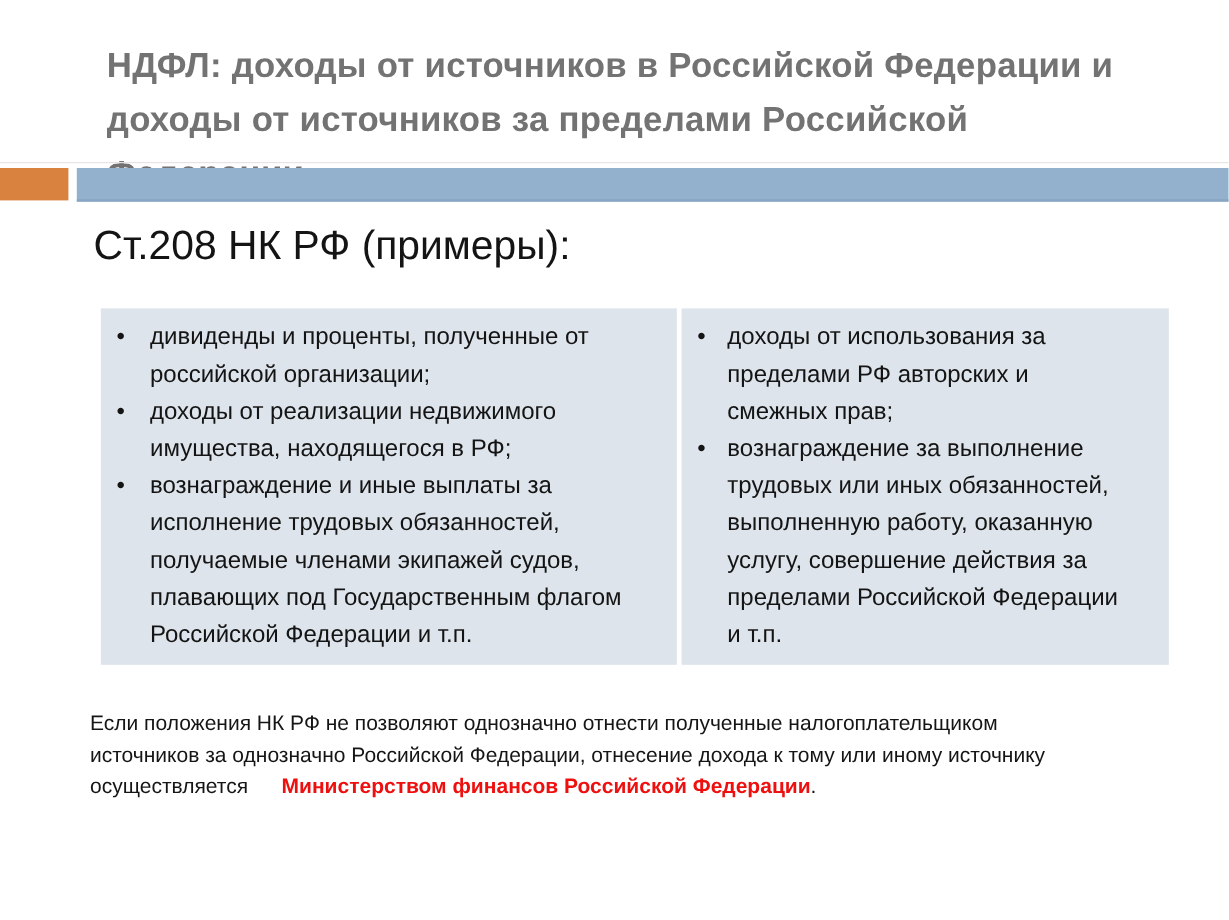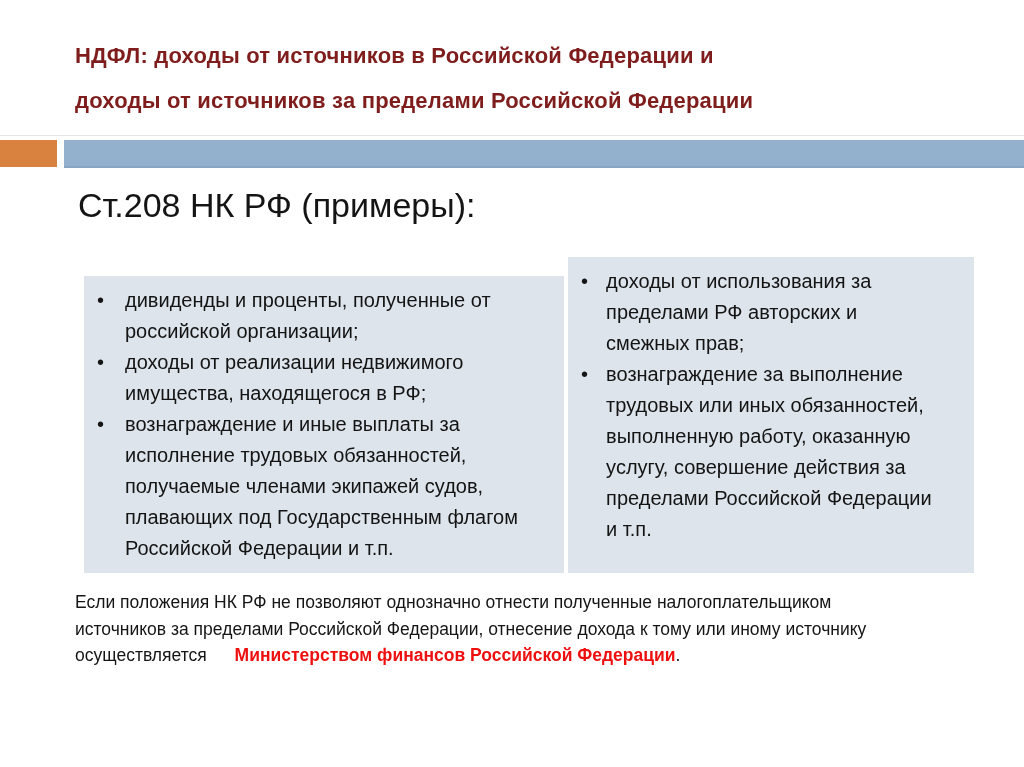--- a/index.html
+++ b/index.html
@@ -5,23 +5,23 @@
   html,body{margin:0;padding:0;background:#ffffff;}
   .slide{
     position:relative;
     width:1024px;height:767px;
     background:#ffffff;
     font-family:"Liberation Sans",sans-serif;
     overflow:hidden;
   }
   
   .slide-title{
-    position:absolute;left:75px;top:33px;width:860px;
-    font-size:22px;line-height:45px;font-weight:bold;
-    color:#7f1d1d;letter-spacing:0.2px;
+    position:absolute;left:89px;top:33px;width:860px;
+    font-size:29px;line-height:45px;font-weight:bold;
+    color:#737373;letter-spacing:0.2px;
   }
   
   .title-rule{position:absolute;left:0;top:135px;width:1024px;height:1px;background:#e7e4e1;}
   .accent-orange{position:absolute;left:0;top:140px;width:57px;height:27px;background:#d9823f;}
   .accent-bar{position:absolute;left:64px;top:140px;width:960px;height:26px;background:#93b1cc;border-bottom:2px solid #86a6c3;}
   
   .section-heading{
     position:absolute;left:78px;top:184px;
     font-size:34px;line-height:42px;color:#141414;font-weight:normal;
   }
@@ -33,21 +33,21 @@
     box-sizing:border-box;height:39px;background:#8fadc9;color:#ffffff;
     font-weight:bold;font-size:20px;display:flex;align-items:center;
     padding-left:13px;
   }
   .th-left{width:448px;}
   .th-right{width:438px;}
   .td{
     box-sizing:border-box;background:#dde4eb;min-height:267px;
     margin:0;padding:9px 12px 9px 0;list-style:none;
   }
-  .td-left{width:520px;margin-top:19px;}
+  .td-left{width:520px;}
   .td-right{width:438px;padding-right:29px;}
   .td li{
     position:relative;padding-left:41px;
     font-size:20px;line-height:31px;color:#141414;
   }
   .td-right li{padding-left:38px;}
   .td li::before{
     content:"\2022";
     position:absolute;left:13px;top:0;
     font-size:20px;color:#141414;
@@ -84,17 +84,17 @@
       </ul>
       <ul class="td td-right">
         <li>доходы от использования за пределами РФ авторских и смежных прав;</li>
         <li>вознаграждение за выполнение трудовых или иных обязанностей, выполненную работу, оказанную услугу, совершение действия за пределами Российской Федерации и т.п.</li>
       </ul>
     </div>
   </div>
 
   <div class="footnote">
     <div>Если положения НК РФ не позволяют однозначно отнести полученные налогоплательщиком</div>
-    <div>источников за пределами Российской Федерации, отнесение дохода к тому или иному источнику</div>
+    <div>источников за однозначно Российской Федерации, отнесение дохода к тому или иному источнику</div>
     <div><span>осуществляется </span><span class="hl">Министерством финансов Российской Федерации</span><span>.</span></div>
   </div>
 
 </div>
 
 </body></html>

